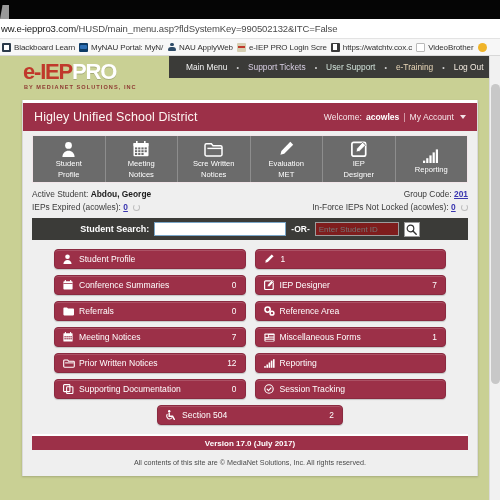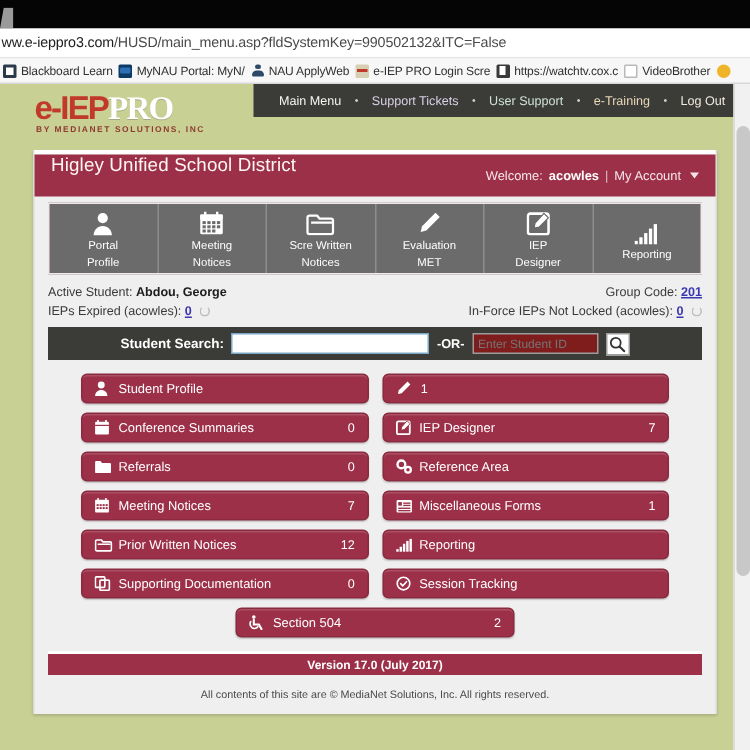--- a/index.html
+++ b/index.html
@@ -71,21 +71,21 @@
   .vscroll .thumb {
     position: absolute; left: 1px; top: 28px; width: 9px; height: 300px;
     background: #c8c8c8; border-radius: 5px;
   }
 
   
   .hdr { position: relative; height: 40px; }
   .logo { position: absolute; left: 23px; top: 5px; }
   .logo .lt { font-size: 22px; font-weight: bold; letter-spacing: -1.2px; line-height: 1; }
   .logo .lt .red { color: #c0392b; }
-  .logo .lt .wht { color: #ffffff; text-shadow: 0 1px 0 rgba(0,0,0,.18); font-family: Liberation Serif, serif; }
+  .logo .lt .wht { color: #ffffff; text-shadow: 0 1px 0 rgba(0,0,0,.18); }
   .logo .lb {
     font-size: 5.6px; font-weight: bold; color: #8e3a32;
     letter-spacing: 1.05px; margin-top: 1px; padding-left: 1px;
   }
   .topnav {
     position: absolute; left: 169px; top: 0; right: 11px; height: 22px;
     background: #3b3b38;
     display: flex; align-items: center; justify-content: flex-start;
     padding-left: 8px; gap: 0px;
   }
@@ -103,21 +103,21 @@
   
   .app {
     position: absolute; left: 22px; top: 44px; width: 456px;
     background: #efefef;
     border-left: 1px solid #dadada; border-right: 1px solid #dadada;
     box-shadow: 0 1px 2px rgba(0,0,0,.18);
   }
   .app-top-rule { height: 3px; background: #ffffff; }
   .district {
     height: 28px; background: #9c3048;
-    display: flex; justify-content: space-between;
+    display: flex; align-items: center; justify-content: space-between;
     padding: 0 11px;
   }
   .district .name { color: #fdf6f2; font-size: 12.5px; letter-spacing: .1px; }
   .district .acct { color: #f6e7ea; font-size: 8.6px; display: flex; align-items: center; gap: 4px; }
   .district .acct b { color: #ffffff; }
   .district .acct .bar { color: #e5bcc5; }
   .chev { display: inline-block; width: 0; height: 0;
     border-left: 3.2px solid transparent; border-right: 3.2px solid transparent;
     border-top: 4px solid #f3e3e7; margin-left: 2px; }
 
@@ -276,21 +276,21 @@
       </div>
 
       <div class="icontabs">
         <div class="icontab">
           <span class="glyph">
             <svg width="15" height="16" viewBox="0 0 15 16">
                 <circle cx="7.5" cy="4.4" r="3.4" fill="#fff"></circle>
                 <path d="M1.4 16c0-3.6 2.7-6.3 6.1-6.3S13.6 12.4 13.6 16z" fill="#fff"></path>
               </svg>
           </span>
-          <span class="cap">Portal</span>
+          <span class="cap">Student</span>
           <span class="cap">Profile</span>
         </div>
         <div class="icontab">
           <span class="glyph">
             <svg width="16" height="16" viewBox="0 0 16 16">
                 <rect x="0.5" y="2" width="15" height="13.2" rx="1" fill="#fff"></rect>
                 <rect x="0.5" y="2" width="15" height="3.2" fill="#fff"></rect>
                 <g fill="#6b6b6b">
                   <rect x="2" y="6.4" width="2.2" height="2"></rect>
                   <rect x="5.2" y="6.4" width="2.2" height="2"></rect>

